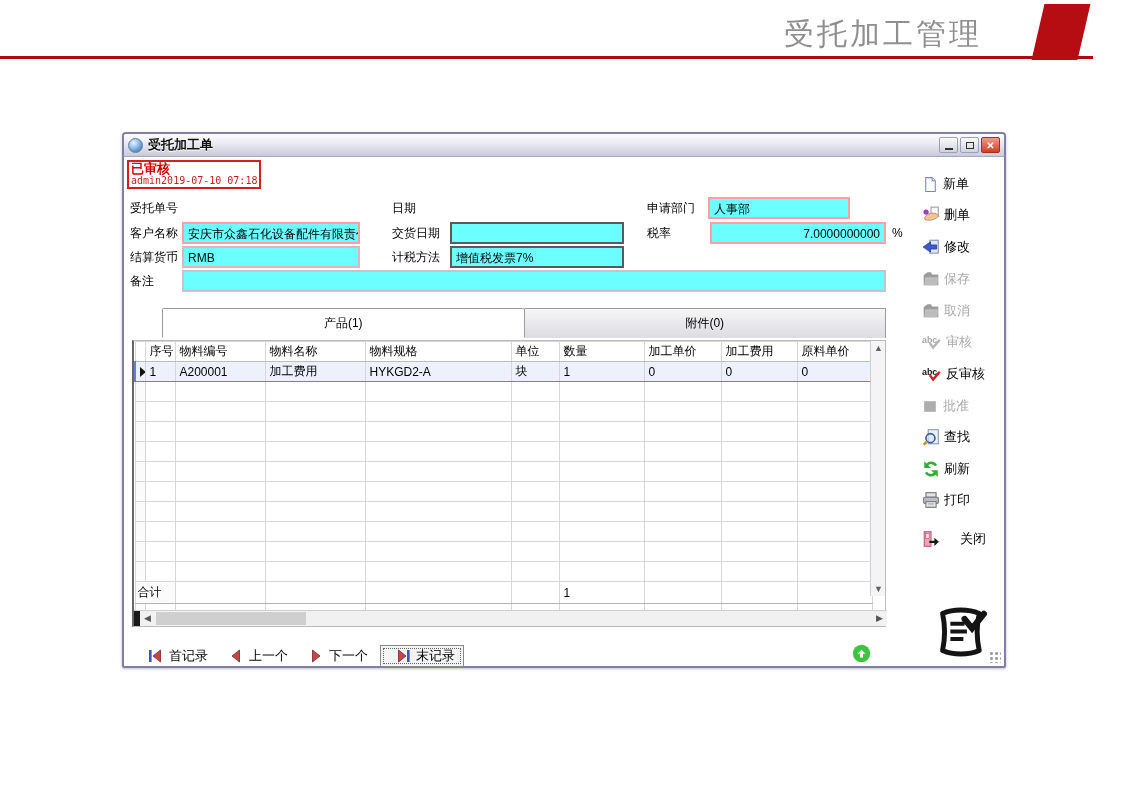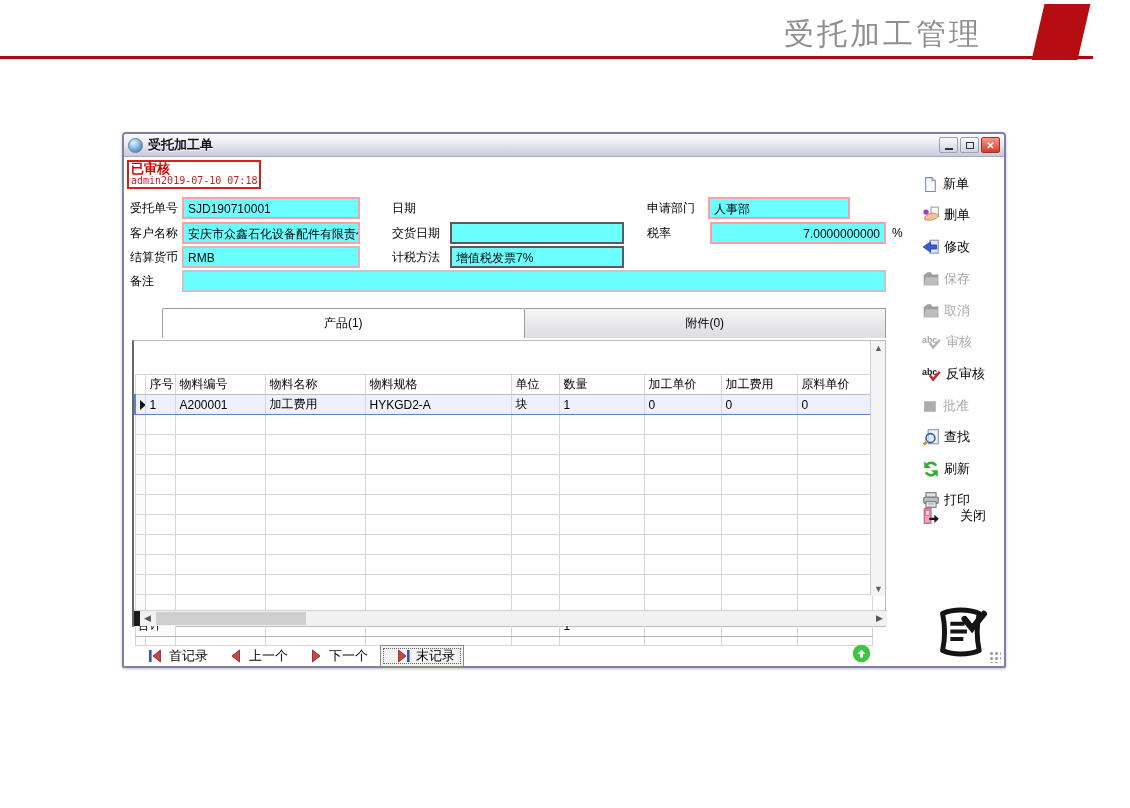--- a/index.html
+++ b/index.html
@@ -41,21 +41,21 @@
   
   .tabs { position:absolute; left:8px; top:174px; width:754px; height:30px; display:flex; }
   .tab { flex:1; display:flex; align-items:center; justify-content:center; font-size:12px; color:#000; border:1px solid #9b9b9b; background:linear-gradient(#f6f6f6,#dcdce2); }
   .tab.active { background:#fff; border-bottom:1px solid #fff; border-radius:2px 2px 0 0;margin-left:30px; }
   .tab.inactive { border-left:none; border-bottom:none; }
 
   
   .grid-wrap { position:absolute; left:8px; top:206px; width:754px; height:287px; border:1px solid #bcbcbc; border-left:2px solid #666; background:#fff; }
   .grid-scroll-v { position:absolute; right:0; top:0; width:15px; height:255px; background:#f4f4f6; border-left:1px solid #d0d0d0; }
   .arr { position:absolute; left:0; width:15px; height:14px; font-size:9px; color:#606060; text-align:center; line-height:14px; }
-  table.grid { border-collapse:collapse; table-layout:fixed; width:737px;margin-top:33px; }
+  table.grid { border-collapse:collapse; table-layout:fixed; width:737px; }
   table.grid td, table.grid th { border:1px solid #d6d6d6; font-size:12px; font-weight:normal; height:20px; padding:0 4px; overflow:hidden; white-space:nowrap; text-align:left; }
   table.grid th { border-bottom:1px solid #bdbdbd; background:#fff; }
   td.ind { padding:0; background:#fbfbfb; }
   tr.selrow td { background:#ecf1fc; border-top:1px solid #5d82d6; border-bottom:1px solid #5d82d6; }
   tr.selrow td:first-child { border-left:2px solid #5d82d6; }
   tr.selrow td:last-child { border-right:1px solid #5d82d6; }
   .tri-right { width:0; height:0; border-left:6px solid #111; border-top:5px solid transparent; border-bottom:5px solid transparent; margin:0 auto; }
   tr.totalrow td { height:22px; border-top:1px solid #b5b5b5; border-bottom:1px solid #b5b5b5; }
   tr.partial td { height:9px; }
   .hscroll { position:absolute; left:0; bottom:0; width:753px; height:16px; background:#f1f1f1; border-top:1px solid #d0d0d0; }
@@ -107,21 +107,20 @@
           </div>
       </div>
     </div>
 
     <div class="status-box">
       <div class="status-state">已审核</div>
       <div class="status-meta">admin2019-07-10 07:18</div>
     </div>
 
     <div class="flabel" style="left:6px;top:64px;">受托单号</div>
-    <div class="ffield b-pink" style="left:58px;top:63px;width:178px;">SJD190710001</div>
     <div class="flabel" style="left:268px;top:64px;">日期</div>
     <div class="flabel" style="left:523px;top:64px;">申请部门</div>
     <div class="ffield b-pink" style="left:584px;top:63px;width:142px;">人事部</div>
 
     <div class="flabel" style="left:6px;top:89px;">客户名称</div>
     <div class="ffield b-pink" style="left:58px;top:88px;width:178px;">安庆市众鑫石化设备配件有限责任</div>
     <div class="flabel" style="left:268px;top:89px;">交货日期</div>
     <div class="ffield b-dark" style="left:326px;top:88px;width:174px;"></div>
     <div class="flabel" style="left:523px;top:89px;">税率</div>
     <div class="ffield b-pink num" style="left:586px;top:88px;width:176px;">7.0000000000</div>
@@ -452,21 +451,21 @@
     <div class="side-btn" style="top:355px;">
       <svg width="18" height="18" viewBox="0 0 16 16">
           <rect x="3.5" y="1.5" width="9" height="4" fill="#e4e4e4" stroke="#777"></rect>
           <rect x="1.5" y="5.5" width="13" height="5.5" rx="1" fill="#b9becb" stroke="#777"></rect>
           <rect x="3.5" y="9.5" width="9" height="5" fill="#f6f6f6" stroke="#777"></rect>
           <rect x="5" y="11" width="6" height="1" fill="#999"></rect>
           <rect x="5" y="13" width="6" height="1" fill="#bbb"></rect>
         </svg>
       <span>打印</span>
     </div>
-    <div class="side-btn" style="top:371px;gap:20px;">
+    <div class="side-btn" style="top:394px;gap:20px;">
       <svg width="18" height="18" viewBox="0 0 16 16">
           <rect x="2" y="1.5" width="6" height="13" fill="#f2a0b4" stroke="#c06080"></rect>
           <rect x="3.2" y="3" width="3.6" height="4.5" fill="#fbd3dd" stroke="#c06080" stroke-width="0.6"></rect>
           <path d="M6.5 9.5h4.5V6.8l4 3.7-4 3.7v-2.7H6.5z" fill="#181818"></path>
         </svg>
       <span>关闭</span>
     </div>
 
     <div class="big-stamp">
       <svg width="58" height="52" viewBox="0 0 24 22">

